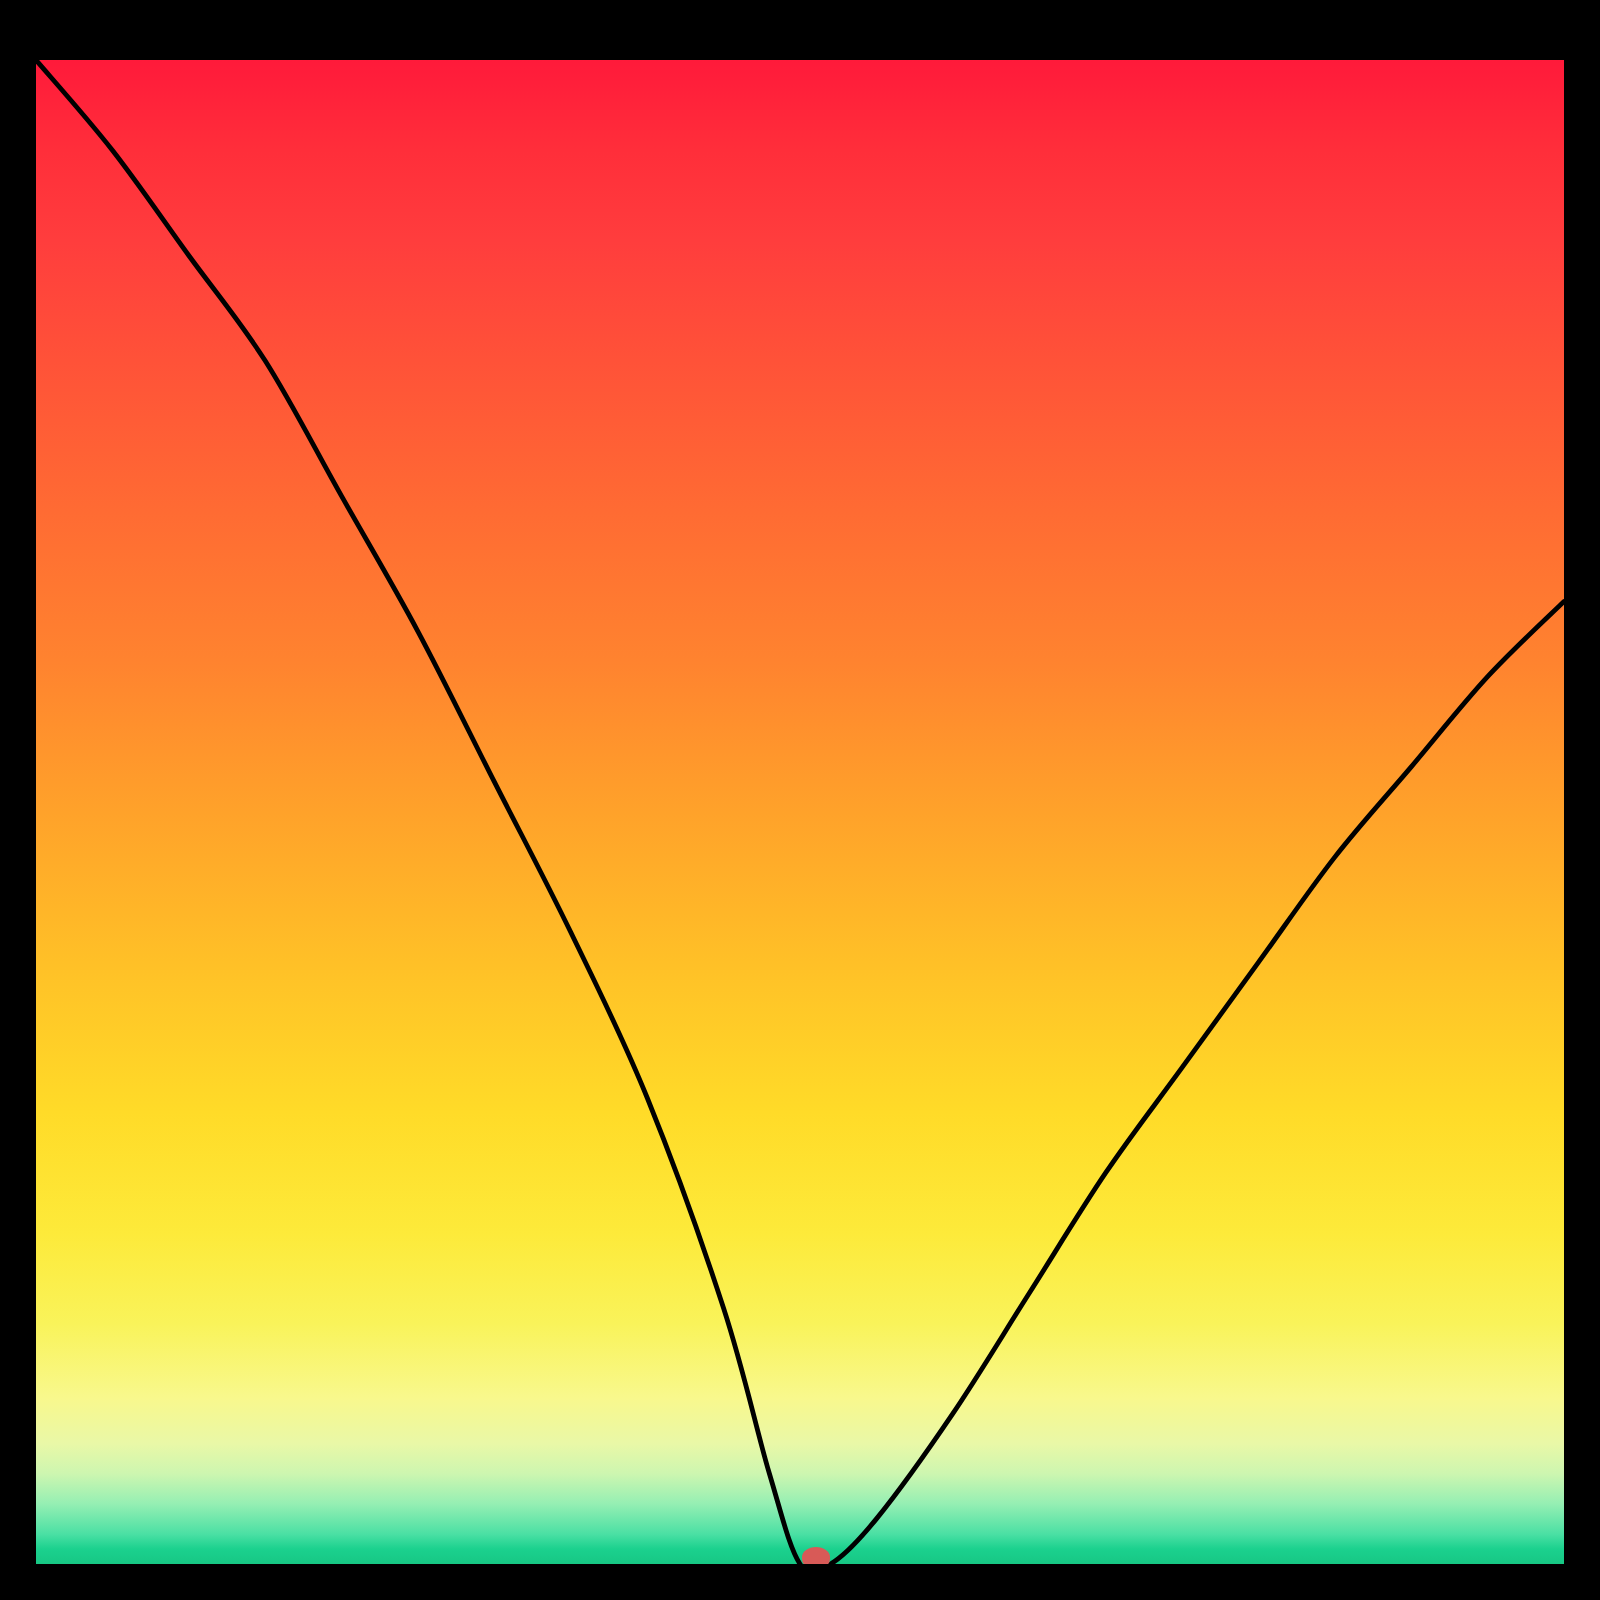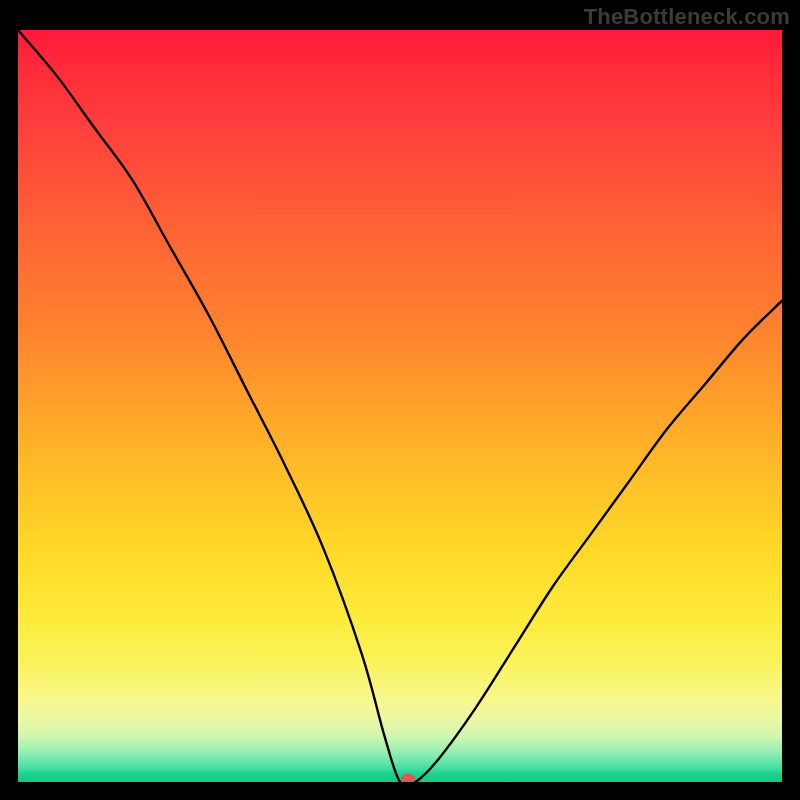--- a/index.html
+++ b/index.html
@@ -72,21 +72,20 @@
     height: 11px;
     background: #d85a57;
     border-radius: 7px / 5px;
     transform: translate(-50%, -50%);
   }
 </style>
 </head>
 <body>
 
 <div class="frame">
-  <div class="watermark">TheBottleneck.com</div>
 
   <div class="plot">
     <svg class="curve" viewBox="0 0 764 752" preserveAspectRatio="none">
       <path id="curve-path" fill="none" stroke="#000" stroke-width="2.4" stroke-linecap="round" stroke-linejoin="round" d="M 0,0 C 6.366666666666667,7.5200000000000005 25.46666666666667,28.82666666666667 38.2,45.120000000000005 C 50.93333333333334,61.41333333333334 63.66666666666667,80.21333333333332 76.4,97.75999999999999 C 89.13333333333334,115.30666666666666 101.86666666666666,130.34666666666664 114.6,150.39999999999998 C 127.33333333333333,170.45333333333332 140.06666666666666,195.52000000000004 152.8,218.08000000000004 C 165.53333333333336,240.64000000000004 178.26666666666668,261.94666666666666 191,285.76 C 203.73333333333332,309.5733333333333 216.46666666666667,335.8933333333333 229.2,360.96 C 241.9333333333333,386.02666666666664 254.66666666666663,409.84000000000003 267.4,436.16 C 280.1333333333333,462.48 292.8666666666667,487.5466666666667 305.6,518.88 C 318.33333333333337,550.2133333333334 333.61333333333334,592.8266666666666 343.8,624.16 C 353.9866666666667,655.4933333333333 360.3533333333333,685.5733333333333 366.71999999999997,706.88 C 373.08666666666664,728.1866666666667 376.90666666666664,744.48 382,752 C 387.09333333333336,759.52 390.91333333333336,755.76 397.28000000000003,752 C 403.6466666666667,748.24 410.0133333333334,741.9733333333334 420.20000000000005,729.44 C 430.3866666666667,716.9066666666668 445.66666666666663,695.5999999999999 458.4,676.8 C 471.1333333333333,658 483.8666666666667,636.6933333333333 496.6,616.64 C 509.33333333333337,596.5866666666667 522.0666666666666,575.28 534.8,556.48 C 547.5333333333333,537.6800000000001 560.2666666666667,521.3866666666667 573,503.84 C 585.7333333333333,486.2933333333333 598.4666666666667,468.74666666666667 611.2,451.2 C 623.9333333333334,433.6533333333333 636.6666666666666,414.85333333333335 649.4,398.56 C 662.1333333333333,382.26666666666665 674.8666666666667,368.48 687.6,353.44 C 700.3333333333334,338.4 713.0666666666666,322.10666666666674 725.8,308.32000000000005 C 738.5333333333333,294.53333333333336 757.6333333333333,276.9866666666667 764,270.71999999999997"></path>
     </svg>
     <div id="marker" class="marker" style="left: 389.64px; top: 749px; background: rgb(216, 90, 87);"></div>
   </div>
 </div>
 
 </body></html>

